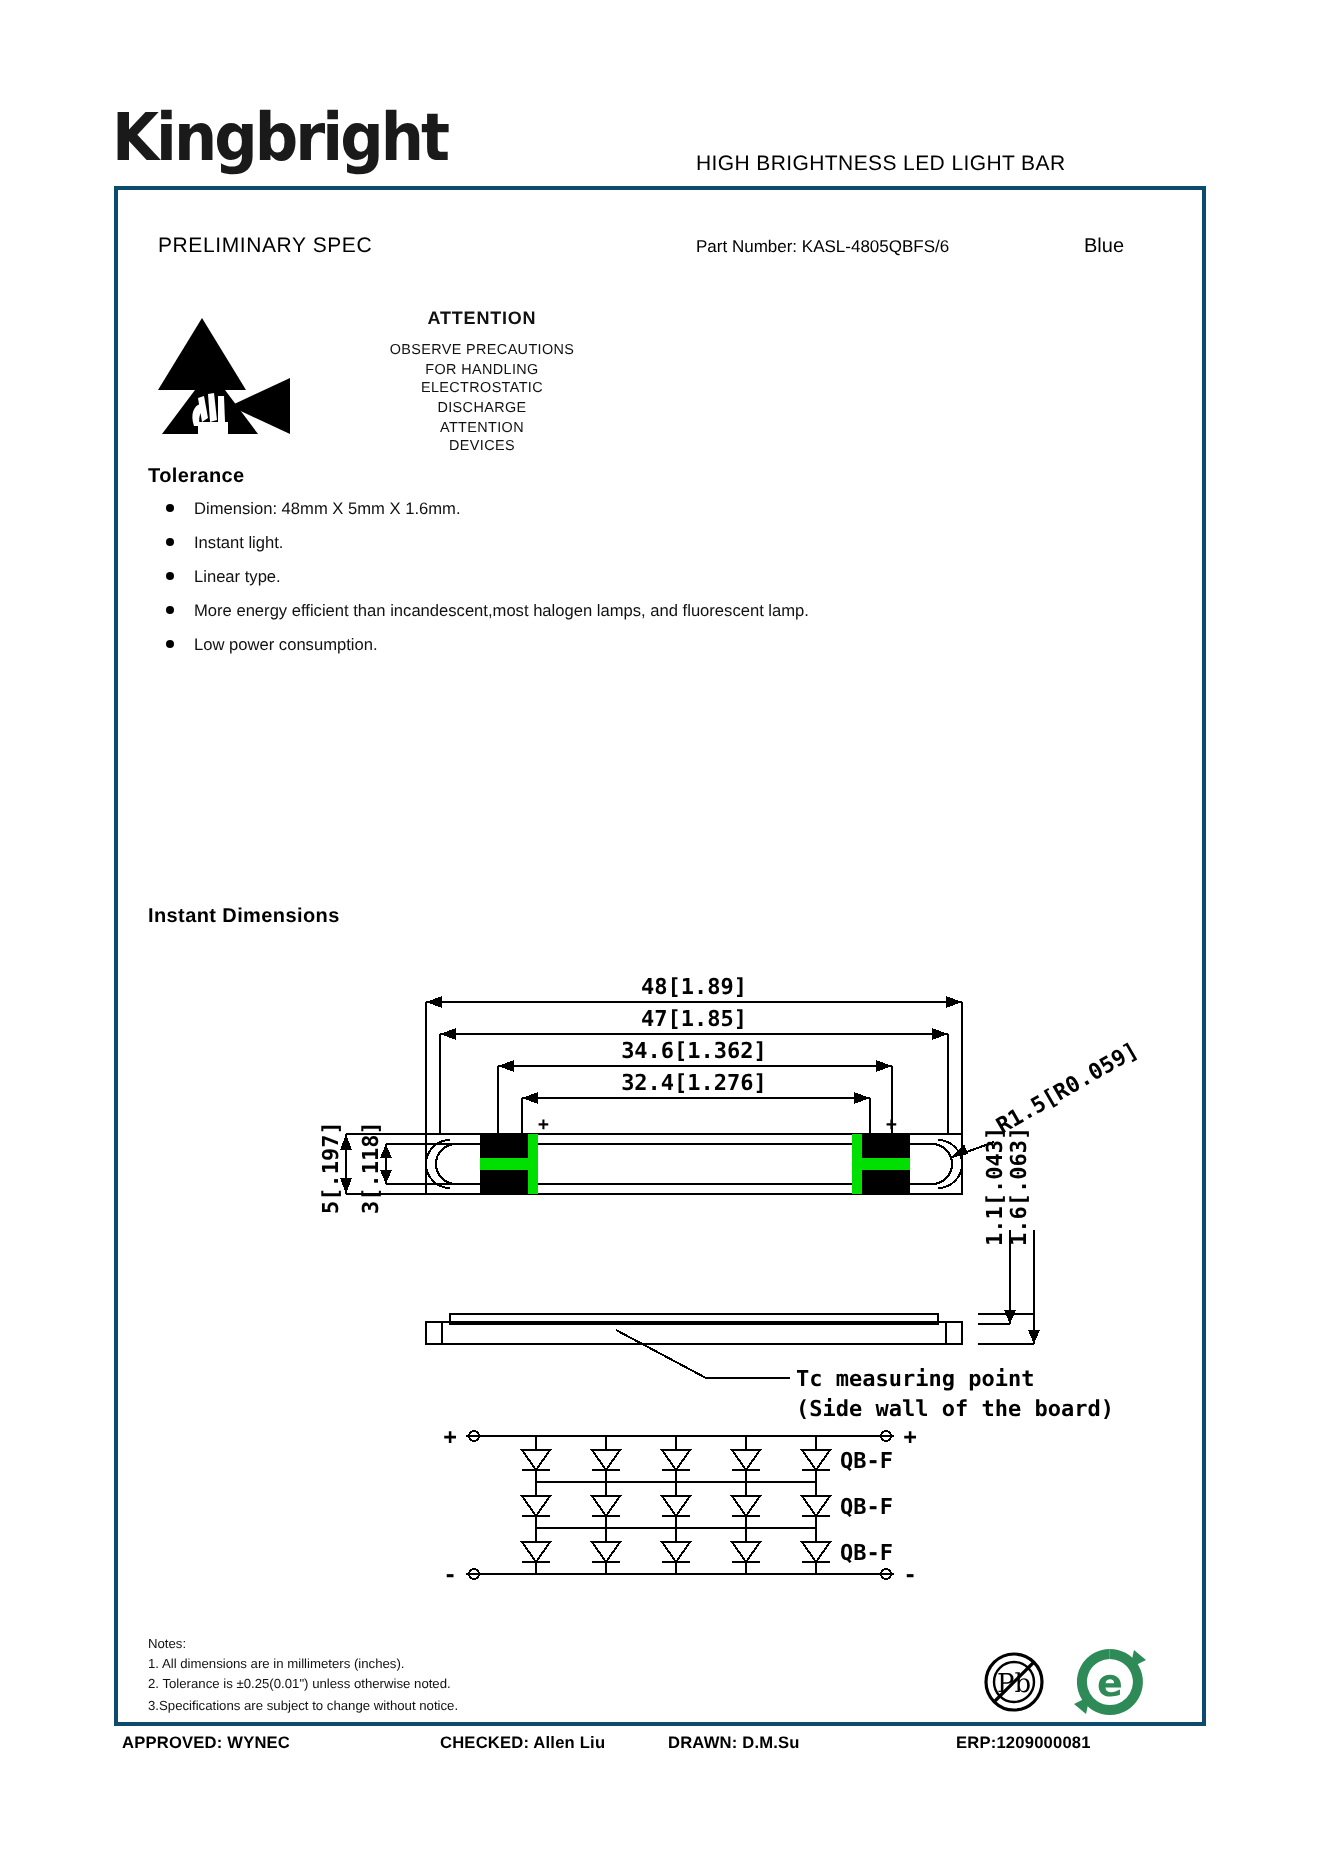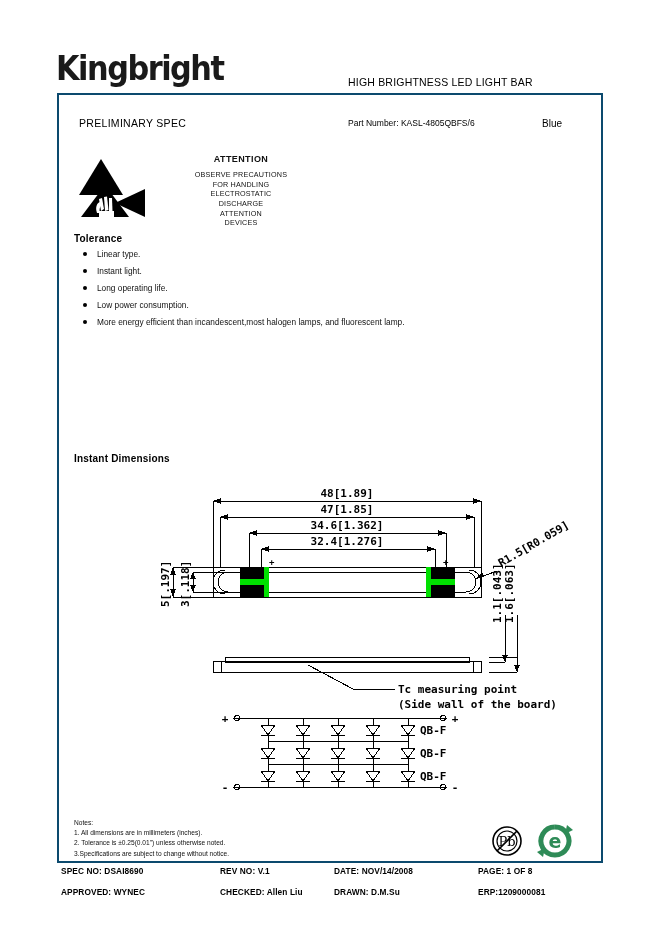--- a/index.html
+++ b/index.html
@@ -223,25 +223,25 @@
       <span>FOR HANDLING</span><br>
       <span>ELECTROSTATIC</span><br>
       <span>DISCHARGE</span><br>
       <span>ATTENTION</span><br>
       <span>DEVICES</span>
     </div>
   </div>
 
   <div class="sect-title" id="features-title">Tolerance</div>
   <ul class="feat-list">
+    <li>Dimension: 48mm X 5mm X 1.6mm.</li>
+    <li>Instant light.</li>
     <li>Linear type.</li>
-    <li>Instant light.</li>
-    <li>Long operating life.</li>
+    <li>More energy efficient than incandescent,most halogen lamps, and fluorescent lamp.</li>
     <li>Low power consumption.</li>
-    <li>More energy efficient than incandescent,most halogen lamps, and fluorescent lamp.</li>
   </ul>
 
   <div class="sect-title" id="pkg-title">Instant Dimensions</div>
 
   <div class="drawing">
     <svg width="534" height="340" viewBox="0 0 534 340">
       <g stroke="#000" fill="none" stroke-width="1" shape-rendering="crispEdges">
 
         <line x1="148" y1="26" x2="148" y2="92"></line>
         <line x1="416" y1="26" x2="416" y2="92"></line>
@@ -427,24 +427,18 @@
       <polygon points="80,4 86,9 78,13" fill="#2e8b57"></polygon>
       <polygon points="56,36 50,31 58,27" fill="#2e8b57"></polygon>
       <text x="68" y="27" text-anchor="middle" font-family="DejaVu Sans, sans-serif" font-size="19" font-weight="bold" fill="#2e8b57">e</text>
     </g>
   </svg>
 
 </div>
 
 <div class="footer">
   <div class="frow">
-    <span class="c1">SPEC NO: DSAI8690</span>
-    <span class="c2">REV NO: V.1</span>
-    <span class="c3">DATE: NOV/14/2008</span>
-    <span class="c4">PAGE:  1  OF  8</span>
-  </div>
-  <div class="frow">
     <span class="c1">APPROVED: WYNEC</span>
     <span class="c2">CHECKED: Allen Liu</span>
     <span class="c3">DRAWN: D.M.Su</span>
     <span class="c4">ERP:1209000081</span>
   </div>
 </div>
 
 </body></html>

